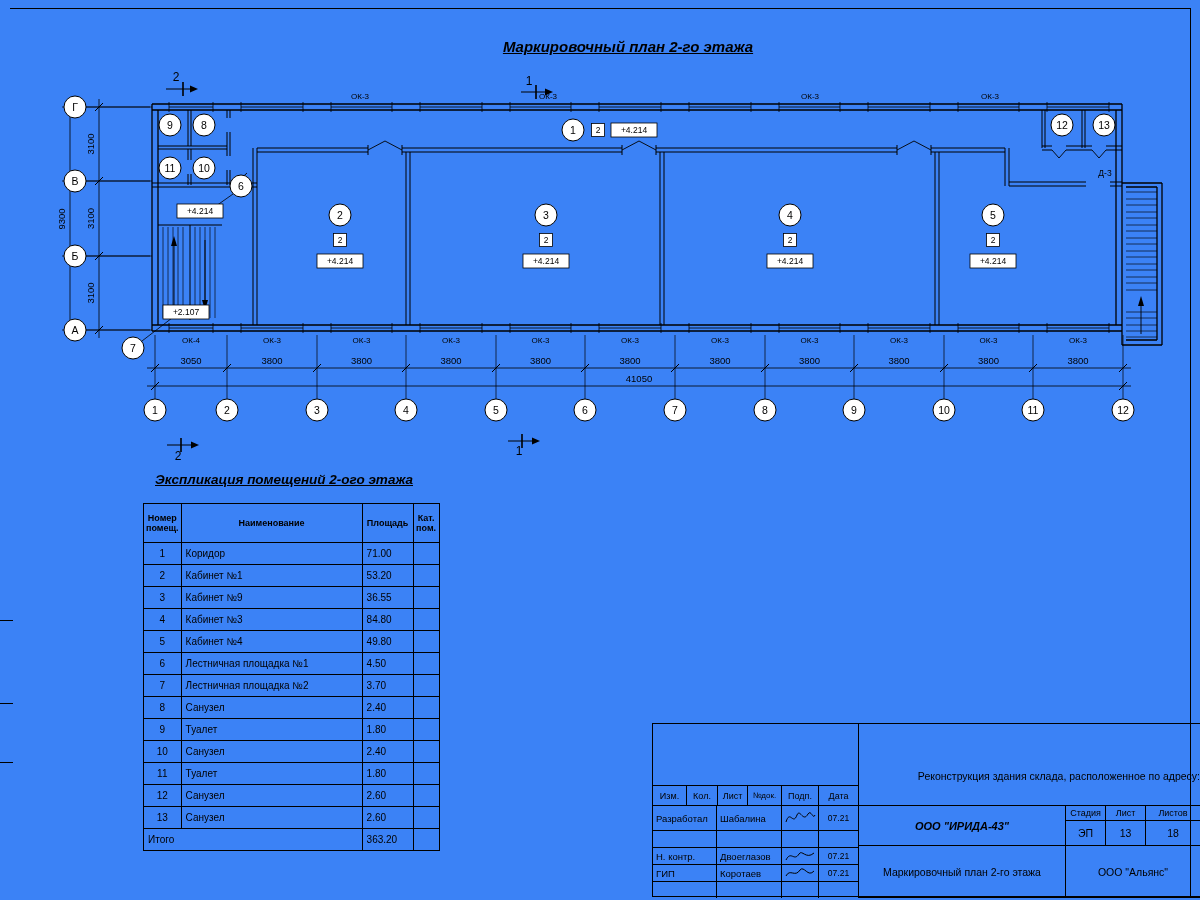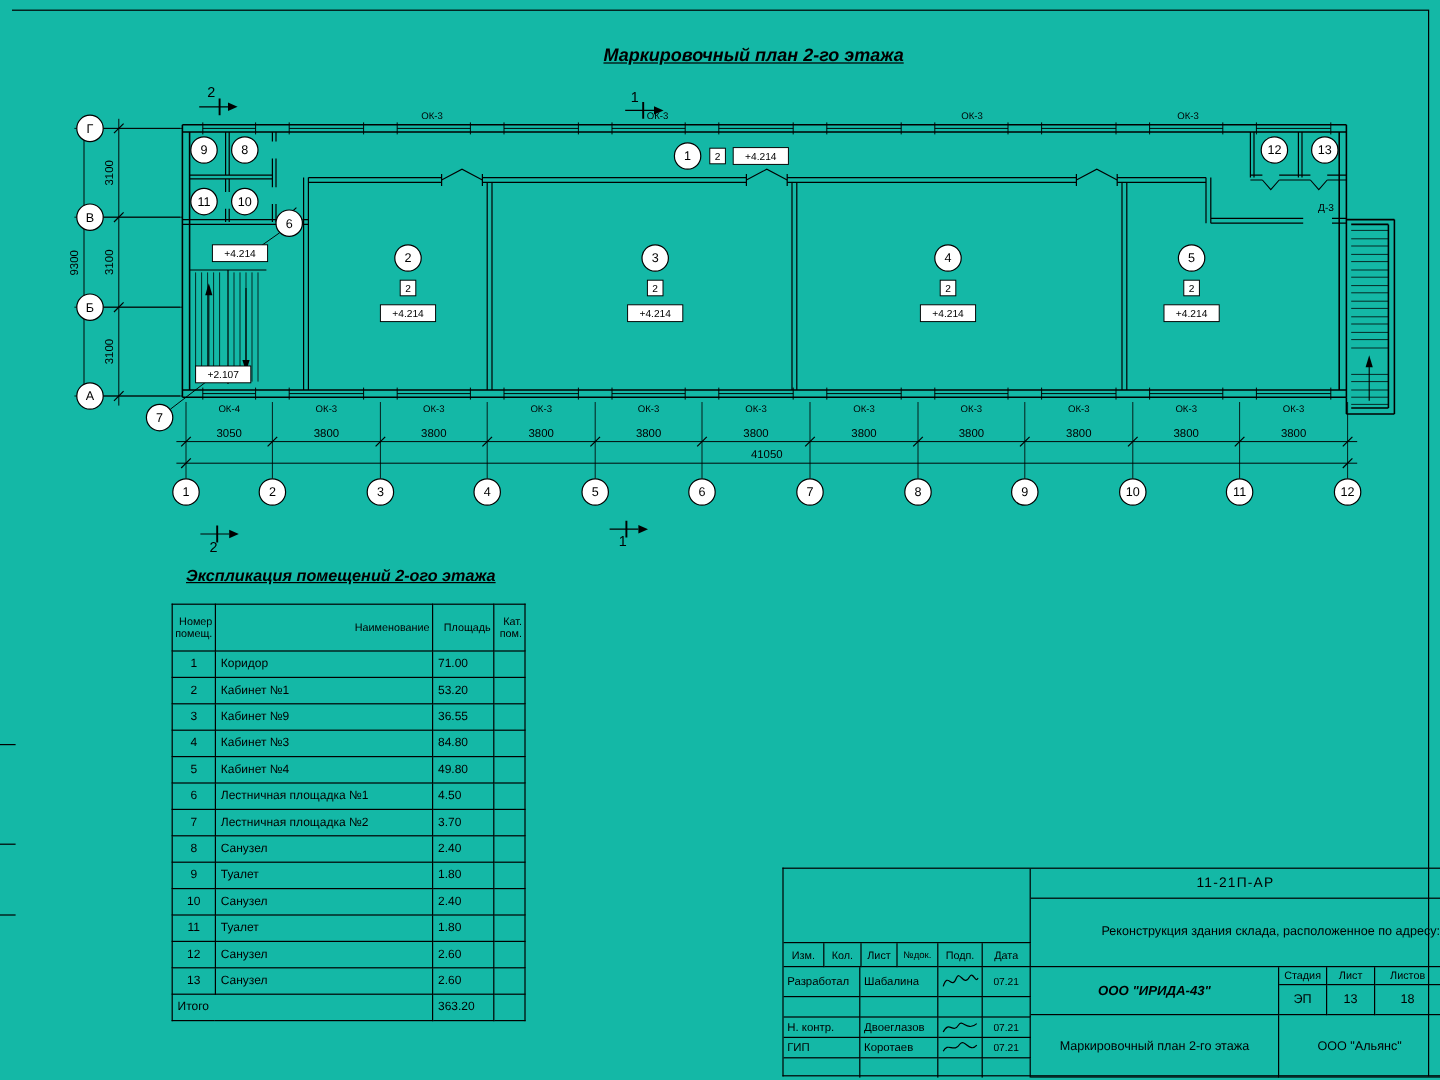--- a/index.html
+++ b/index.html
@@ -1,30 +1,30 @@
 <!DOCTYPE html>
 <html><head>
 <meta charset="utf-8">
 <style>
   body{margin:0}
-  .page{position:relative;width:1200px;height:900px;background:#14b8a6;overflow:hidden;
+  .page{position:relative;width:1200px;height:900px;background:#3b82f6;overflow:hidden;
         font-family:"Liberation Sans",sans-serif;color:#000}
   .page svg{font-family:"Liberation Sans",sans-serif}
   text{fill:#000}
   .frame-top{position:absolute;left:10px;top:8px;width:1180px;border-top:1.5px solid #000}
   .frame-right{position:absolute;left:1190px;top:8px;height:889px;border-left:1.5px solid #000}
   .tick{position:absolute;left:0;width:13px;border-top:1.2px solid #000}
   .main-title{position:absolute;left:628px;top:38px;transform:translateX(-50%);
               font-size:15px;font-weight:bold;font-style:italic;text-decoration:underline;white-space:nowrap}
   #plan-svg{position:absolute;left:0;top:0}
   .expl-title{position:absolute;left:155px;top:472px;font-size:13.5px;font-weight:bold;
               font-style:italic;text-decoration:underline;white-space:nowrap}
   .expl{position:absolute;left:143px;top:503px;border-collapse:collapse;font-size:10px}
   .expl th,.expl td{border:1px solid #000;padding:0 4px;height:21px;overflow:hidden}
-  .expl thead th{height:38px;font-weight:normal;font-size:9px;text-align:right;padding:0 2px}
+  .expl thead th{height:38px;font-weight:bold;font-size:9px;text-align:center;padding:0 2px}
   .w-num{width:30px}.w-name{width:176px}.w-area{width:46px}.w-cat{width:21px}
   .ta-c{text-align:center}.ta-l{text-align:left;padding-left:6px}
   .total-label{text-align:left;padding-right:6px}
   .tb{position:absolute;left:652px;top:723px;width:548px;height:174px;
       border:1.3px solid #000;border-right:none;box-sizing:border-box;font-size:9.5px}
   .cell{position:absolute;border-right:1px solid #000;border-bottom:1px solid #000;
         box-sizing:border-box;display:flex;align-items:center;overflow:hidden}
   .tc{justify-content:center;text-align:center}
   .nb{border-bottom:none}
   .rolecell{padding-left:3px}
@@ -469,21 +469,20 @@
           <path d="M3,10 C7,2 12,12 17,4 C21,-1 25,12 31,5" fill="none" stroke="#000" stroke-width="1"></path>
         </svg>
     </div>
     <div class="cell tc" style="left:166px;top:141px;width:40px;height:17px;font-size:8.5px">07.21</div>
 
     <div class="cell nb" style="left:0;top:158px;width:64px;height:16px"></div>
     <div class="cell nb" style="left:64px;top:158px;width:65px;height:16px"></div>
     <div class="cell nb" style="left:129px;top:158px;width:37px;height:16px"></div>
     <div class="cell nb" style="left:166px;top:158px;width:40px;height:16px"></div>
 
-    <div class="cell tc" style="left:206px;top:0;width:342px;height:25px;font-size:11.5px;letter-spacing:1px">11-21П-АР</div>
     <div class="cell" style="left:206px;top:25px;width:342px;height:57px;font-size:10.5px;flex-direction:column;justify-content:center">
       <div class="pline">Реконструкция здания склада, расположенное по адресу:</div>
     </div>
     <div class="cell tc i b" style="left:206px;top:82px;width:207px;height:40px;font-size:11px">ООО "ИРИДА-43"</div>
     <div class="cell tc" style="left:206px;top:122px;width:207px;height:52px;font-size:10.5px">Маркировочный план 2-го этажа</div>
     <div class="cell tc" style="left:413px;top:82px;width:40px;height:15px;font-size:9px">Стадия</div>
     <div class="cell tc" style="left:453px;top:82px;width:40px;height:15px;font-size:9px">Лист</div>
     <div class="cell tc" style="left:493px;top:82px;width:55px;height:15px;font-size:9px">Листов</div>
     <div class="cell tc" style="left:413px;top:97px;width:40px;height:25px;font-size:10.5px">ЭП</div>
     <div class="cell tc" style="left:453px;top:97px;width:40px;height:25px;font-size:10.5px">13</div>

